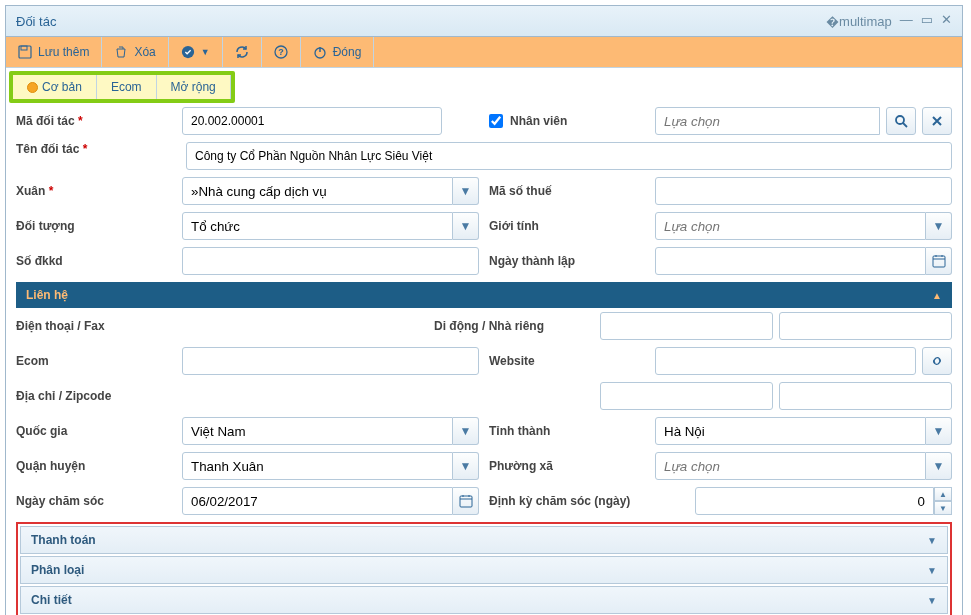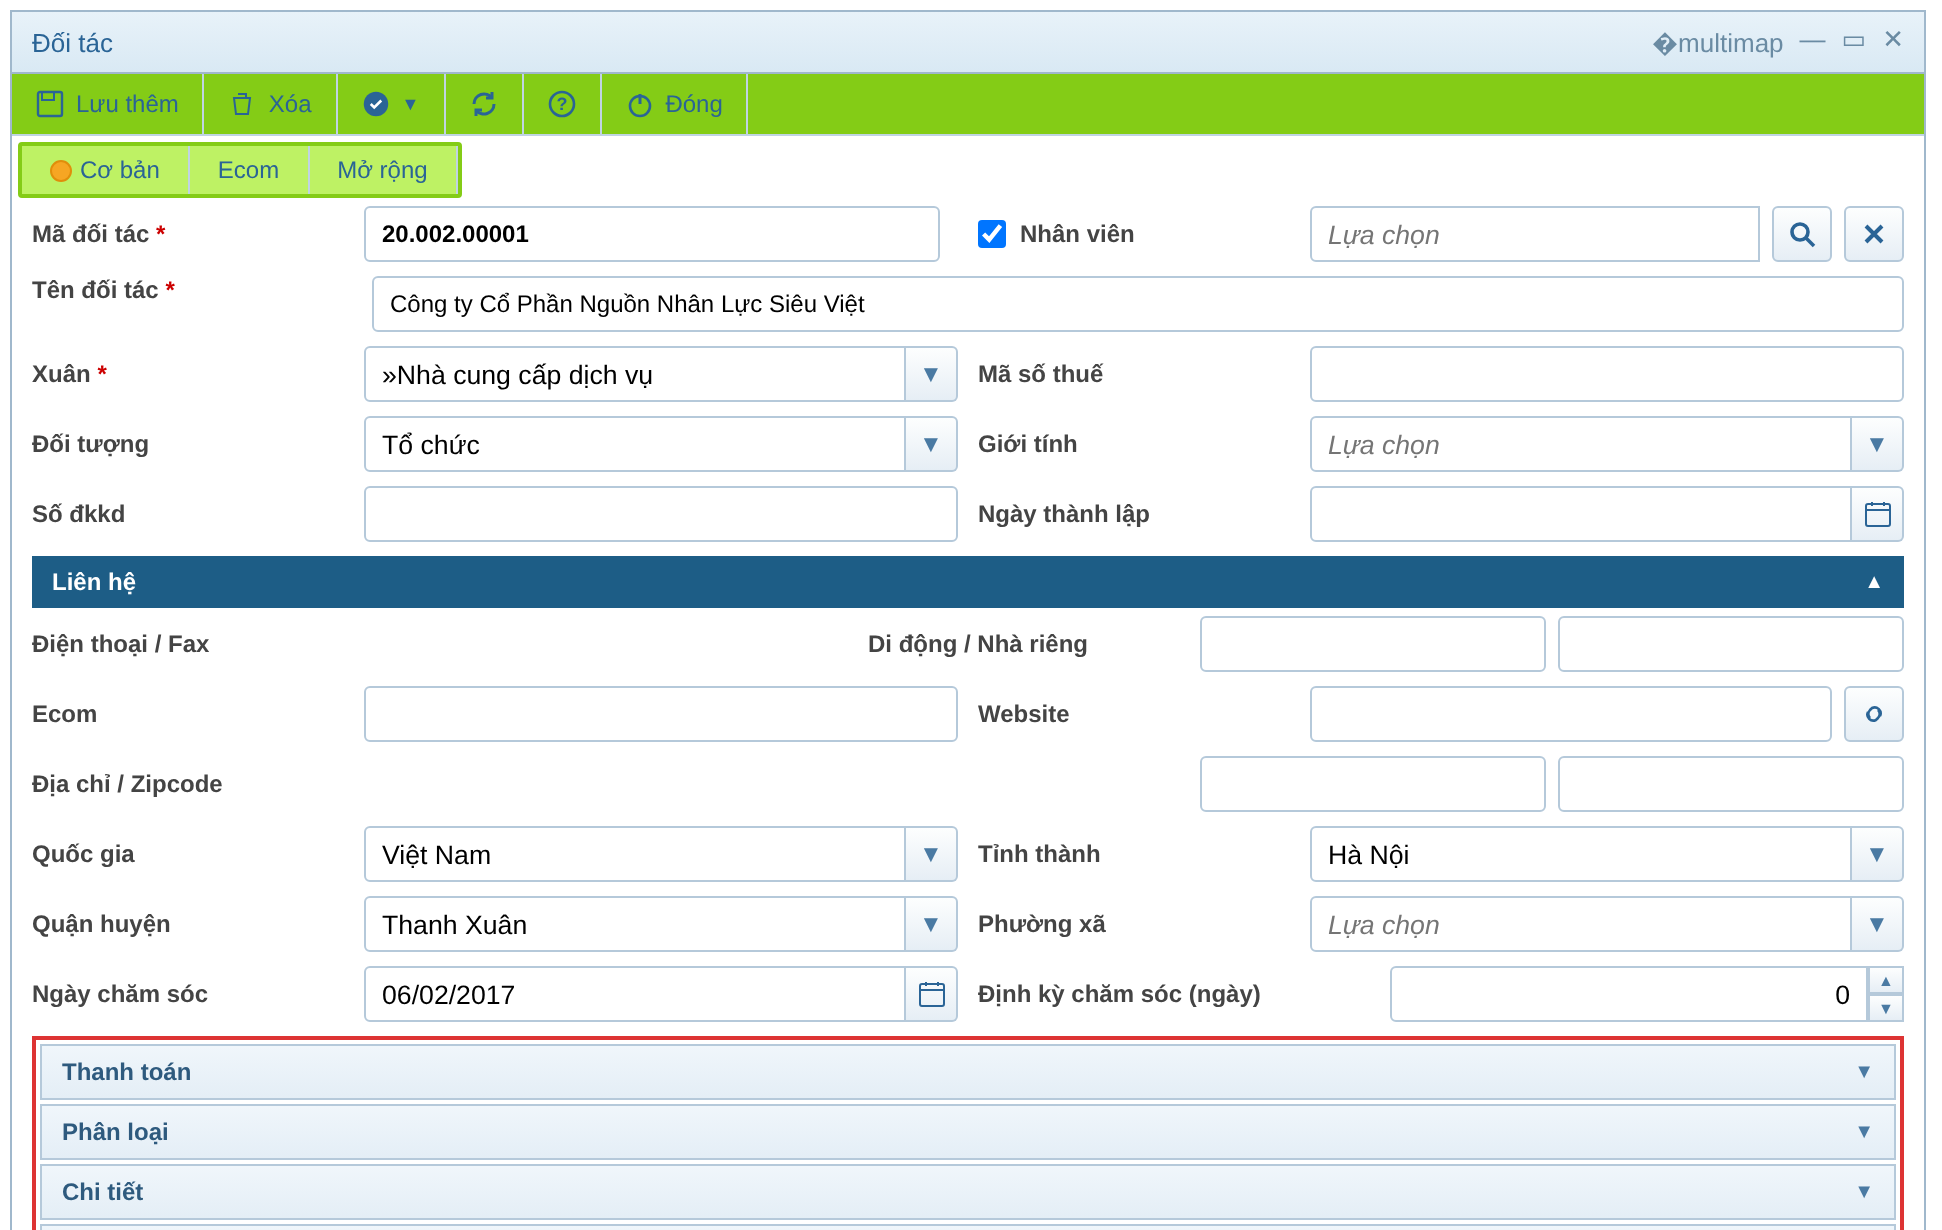--- a/index.html
+++ b/index.html
@@ -2,43 +2,43 @@
 <html><head>
 <meta charset="utf-8">
 <style>
 * { box-sizing: border-box; margin: 0; padding: 0; }
 body { font-family: Arial, sans-serif; font-size: 12px; color: #333; background: #fff; padding: 5px; }
 .window { width: 958px; border: 1px solid #a0b8cc; background: #fff; }
 .titlebar { background: linear-gradient(#e8f2f9,#d9e9f4); padding: 6px 10px; display: flex; align-items: center; border-bottom: 1px solid #a0b8cc; }
 .titlebar-title { color: #2a6496; font-size: 13px; flex: 1; }
 .titlebar-controls { display: flex; gap: 8px; color: #6a8ba3; }
 .titlebar-controls span { cursor: pointer; font-size: 13px; }
-.toolbar { background: #84cc16; border-bottom: 1px solid #c0d4e3; padding: 0; display: flex; }
+.toolbar { background: #fdba74; border-bottom: 1px solid #c0d4e3; padding: 0; display: flex; }
 .tb-btn { padding: 8px 12px; border-right: 1px solid #c0d4e3; display: flex; align-items: center; gap: 6px; color: #2a6496; font-size: 12px; cursor: pointer; }
 .tb-icon { width: 14px; height: 14px; display: inline-flex; align-items: center; justify-content: center; }
-.tabs { display: flex; border: 2px solid #84cc16; border-radius: 2px; margin: 3px 3px 0 3px; width: fit-content; background: #bef264; }
+.tabs { display: flex; border: 4px solid #84cc16; border-radius: 2px; margin: 3px 3px 0 3px; width: fit-content; background: #fef9c3; }
 .tab { padding: 5px 14px; border-right: 1px solid #c0d4e3; color: #2a6496; cursor: pointer; display: flex; align-items: center; gap: 4px; }
 .tab.active .tab-radio { background: #f6a623; border: 1px solid #e08e0b; }
 .tab-radio { width: 11px; height: 11px; border-radius: 50%; border: 1px solid #888; display: inline-block; }
 .form-area { padding: 4px 10px 4px 10px; height: 520px; overflow-y: scroll; position: relative; }
 .row { display: flex; margin-bottom: 7px; gap: 10px; }
 .col-left { display: flex; align-items: center; flex: 1; gap: 6px; }
 .col-right { display: flex; align-items: center; flex: 1; gap: 6px; }
 .lbl { width: 160px; color: #444; font-weight: bold; font-size: 12px; }
 .req { color: #c00; }
 .input, .select { border: 1px solid #b5c9da; border-radius: 3px; padding: 5px 8px; font-size: 12px; height: 28px; background: #fff; }
 .input { flex: 1; }
 .select-wrap { flex: 1; display: flex; position: relative; }
 .select-input { flex: 1; border: 1px solid #b5c9da; border-radius: 3px 0 0 3px; padding: 5px 8px; height: 28px; background: #fff; }
 .select-input.placeholder { color: #999; font-style: italic; }
 .select-btn { width: 26px; height: 28px; border: 1px solid #b5c9da; border-left: none; border-radius: 0 3px 3px 0; background: linear-gradient(#fdfefe,#e6eef5); color: #4a7aa3; display: flex; align-items: center; justify-content: center; cursor: pointer; }
 .icon-btn { width: 30px; height: 28px; border: 1px solid #b5c9da; border-radius: 3px; background: linear-gradient(#fdfefe,#e6eef5); display: flex; align-items: center; justify-content: center; cursor: pointer; color: #2a6496; }
 .checkbox-cell { display: flex; align-items: center; gap: 7px; }
 .checkbox-cell input { width: 14px; height: 14px; }
-.section-hdr { background: #1d5d86; color: #ffffff; padding: 6px 10px; font-weight: bold; font-size: 12px; display: flex; justify-content: space-between; align-items: center; margin: 4px 0; }
+.section-hdr { background: #1d5d86; color: #fdba74; padding: 6px 10px; font-weight: bold; font-size: 12px; display: flex; justify-content: space-between; align-items: center; margin: 4px 0; }
 .section-hdr .caret { font-size: 10px; }
 .accordion { border: 1px solid #b5c9da; background: linear-gradient(#f0f6fb,#e4eef6); padding: 6px 10px; font-weight: bold; color: #2e5a7e; display: flex; justify-content: space-between; align-items: center; margin-bottom: 2px; cursor: pointer; font-size: 12px; }
 .accordion .caret { color: #4a7aa3; font-size: 10px; }
 .acc-group { border: 2px solid #d33; padding: 2px; margin: 4px 0; }
 .split-input { display: flex; gap: 6px; flex: 1; }
 .split-input .input { flex: 1; }
 .date-wrap { flex: 1; display: flex; }
 .date-input { flex: 1; border: 1px solid #b5c9da; border-radius: 3px 0 0 3px; padding: 5px 8px; height: 28px; }
 .spinner { display: flex; flex-direction: column; }
 .spinner span { width: 18px; height: 14px; border: 1px solid #b5c9da; background: linear-gradient(#fdfefe,#e6eef5); font-size: 8px; display: flex; align-items: center; justify-content: center; cursor: pointer; color: #4a7aa3; }
@@ -128,21 +128,21 @@
     <div class="tab">
         <span>Mở rộng</span>
       </div>
   </div>
 
   <div class="form-area">
 
     <div class="row">
       <div class="col-left">
         <div class="lbl"><span>Mã đối tác</span> <span class="req">*</span></div>
-        <input class="input" style="flex: 0 0 auto; width: 288px; font-weight: bold;" value="20.002.00001">
+        <input class="input" style="flex: 0 0 auto; width: 260px;" value="20.002.00001">
       </div>
       <div class="col-right">
         <div class="checkbox-cell" style="width:160px">
           <input type="checkbox" checked="" style="">
           <span class="lbl" style="width:auto">Nhân viên</span>
         </div>
         <div class="select-wrap">
           <input class="select-input placeholder" placeholder="Lựa chọn" style="">
         </div>
         <div class="icon-btn">

